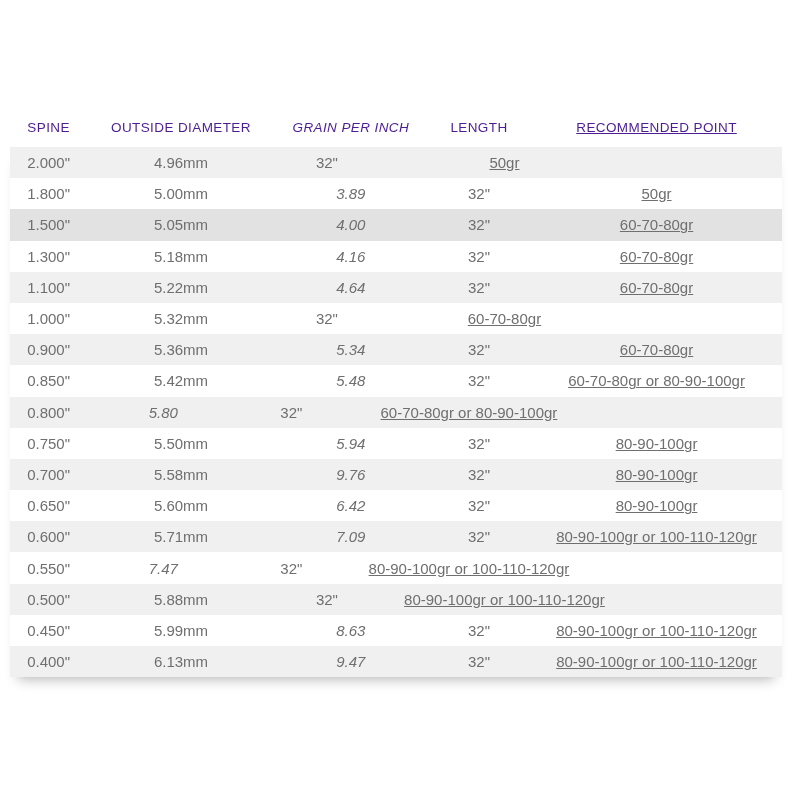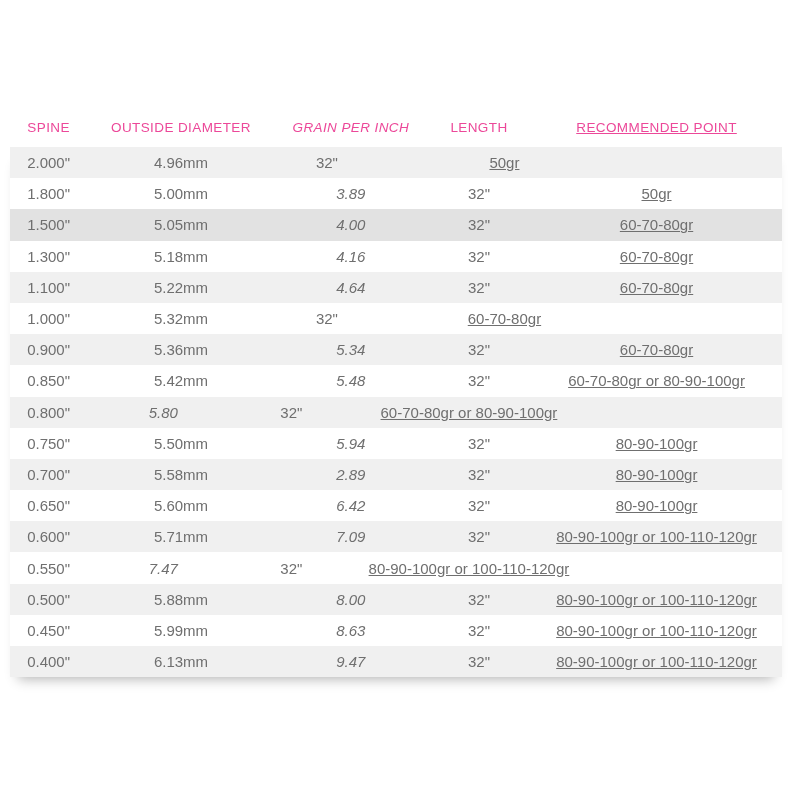--- a/index.html
+++ b/index.html
@@ -19,21 +19,21 @@
   }
   .header-row {
     display: flex;
     height: 40px;
     align-items: center;
   }
   .header-cell {
     text-align: center;
     font-size: 13.5px;
     letter-spacing: 0.4px;
-    color: #ec4899;
+    color: #4c1d95;
     white-space: nowrap;
   }
   .rows-container {
     box-shadow: 0 10px 12px -8px rgba(0,0,0,0.30);
   }
   .row {
     display: flex;
     height: 31.2px;
     align-items: center;
   }
@@ -127,21 +127,21 @@
       <div class="row">
         <div class="cell col0">0.750"</div>
         <div class="cell col1">5.50mm</div>
         <div class="cell col2">5.94</div>
         <div class="cell col3">32"</div>
         <div class="cell col4">80-90-100gr</div>
       </div>
       <div class="row stripe">
         <div class="cell col0">0.700"</div>
         <div class="cell col1">5.58mm</div>
-        <div class="cell col2">2.89</div>
+        <div class="cell col2">9.76</div>
         <div class="cell col3">32"</div>
         <div class="cell col4">80-90-100gr</div>
       </div>
       <div class="row">
         <div class="cell col0">0.650"</div>
         <div class="cell col1">5.60mm</div>
         <div class="cell col2">6.42</div>
         <div class="cell col3">32"</div>
         <div class="cell col4">80-90-100gr</div>
       </div>
@@ -154,21 +154,20 @@
       </div>
       <div class="row">
         <div class="cell col0">0.550"</div>
         <div class="cell col2">7.47</div>
         <div class="cell col3">32"</div>
         <div class="cell col4">80-90-100gr or 100-110-120gr</div>
       </div>
       <div class="row stripe">
         <div class="cell col0">0.500"</div>
         <div class="cell col1">5.88mm</div>
-        <div class="cell col2">8.00</div>
         <div class="cell col3">32"</div>
         <div class="cell col4">80-90-100gr or 100-110-120gr</div>
       </div>
       <div class="row">
         <div class="cell col0">0.450"</div>
         <div class="cell col1">5.99mm</div>
         <div class="cell col2">8.63</div>
         <div class="cell col3">32"</div>
         <div class="cell col4">80-90-100gr or 100-110-120gr</div>
       </div>

